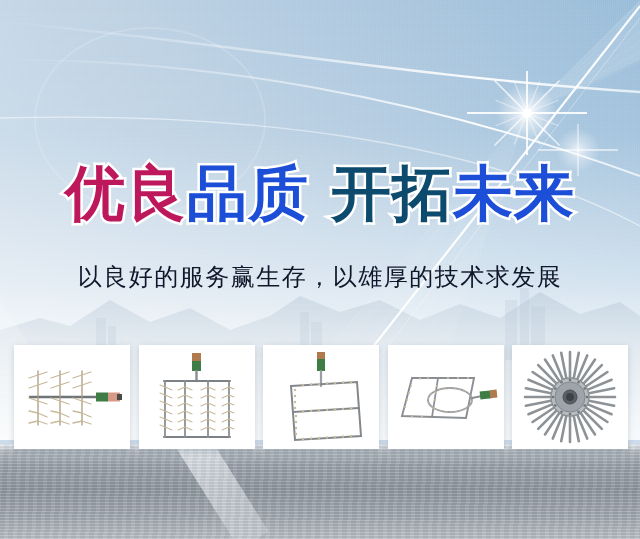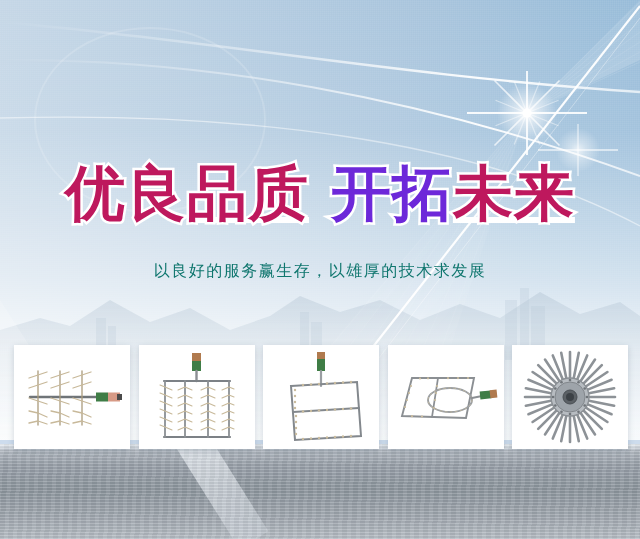--- a/index.html
+++ b/index.html
@@ -99,31 +99,31 @@
     letter-spacing: 1px;
     line-height: 1;
     white-space: nowrap;
     font-family: "DejaVu Sans", "Liberation Sans", sans-serif;
   }
   .headline span {
     -webkit-text-stroke: 5px #ffffff;
     paint-order: stroke fill;
   }
   .hl-blue   { color: #be185d; }
-  .hl-dark   { color: #be185d; text-decoration: underline; }
-  .hl-orange { color: #6d28d9; }
+  .hl-dark   { color: #1d4ed8; }
+  .hl-orange { color: #0c4a6e; }
   .hl-gap    { -webkit-text-stroke: 0; color: transparent; }
 
   .subhead {
     position: absolute;
     left: 0; top: 261px;
     width: 640px;
     text-align: center;
-    font-size: 16px;
-    color: #0f766e;
+    font-size: 24px;
+    color: #0f172a;
     letter-spacing: 1.5px;
     white-space: nowrap;
     font-family: "DejaVu Sans", "Liberation Sans", sans-serif;
   }
 
   
   .cards {
     position: absolute;
     left: 14px; top: 345px;
     width: 614px; height: 104px;

